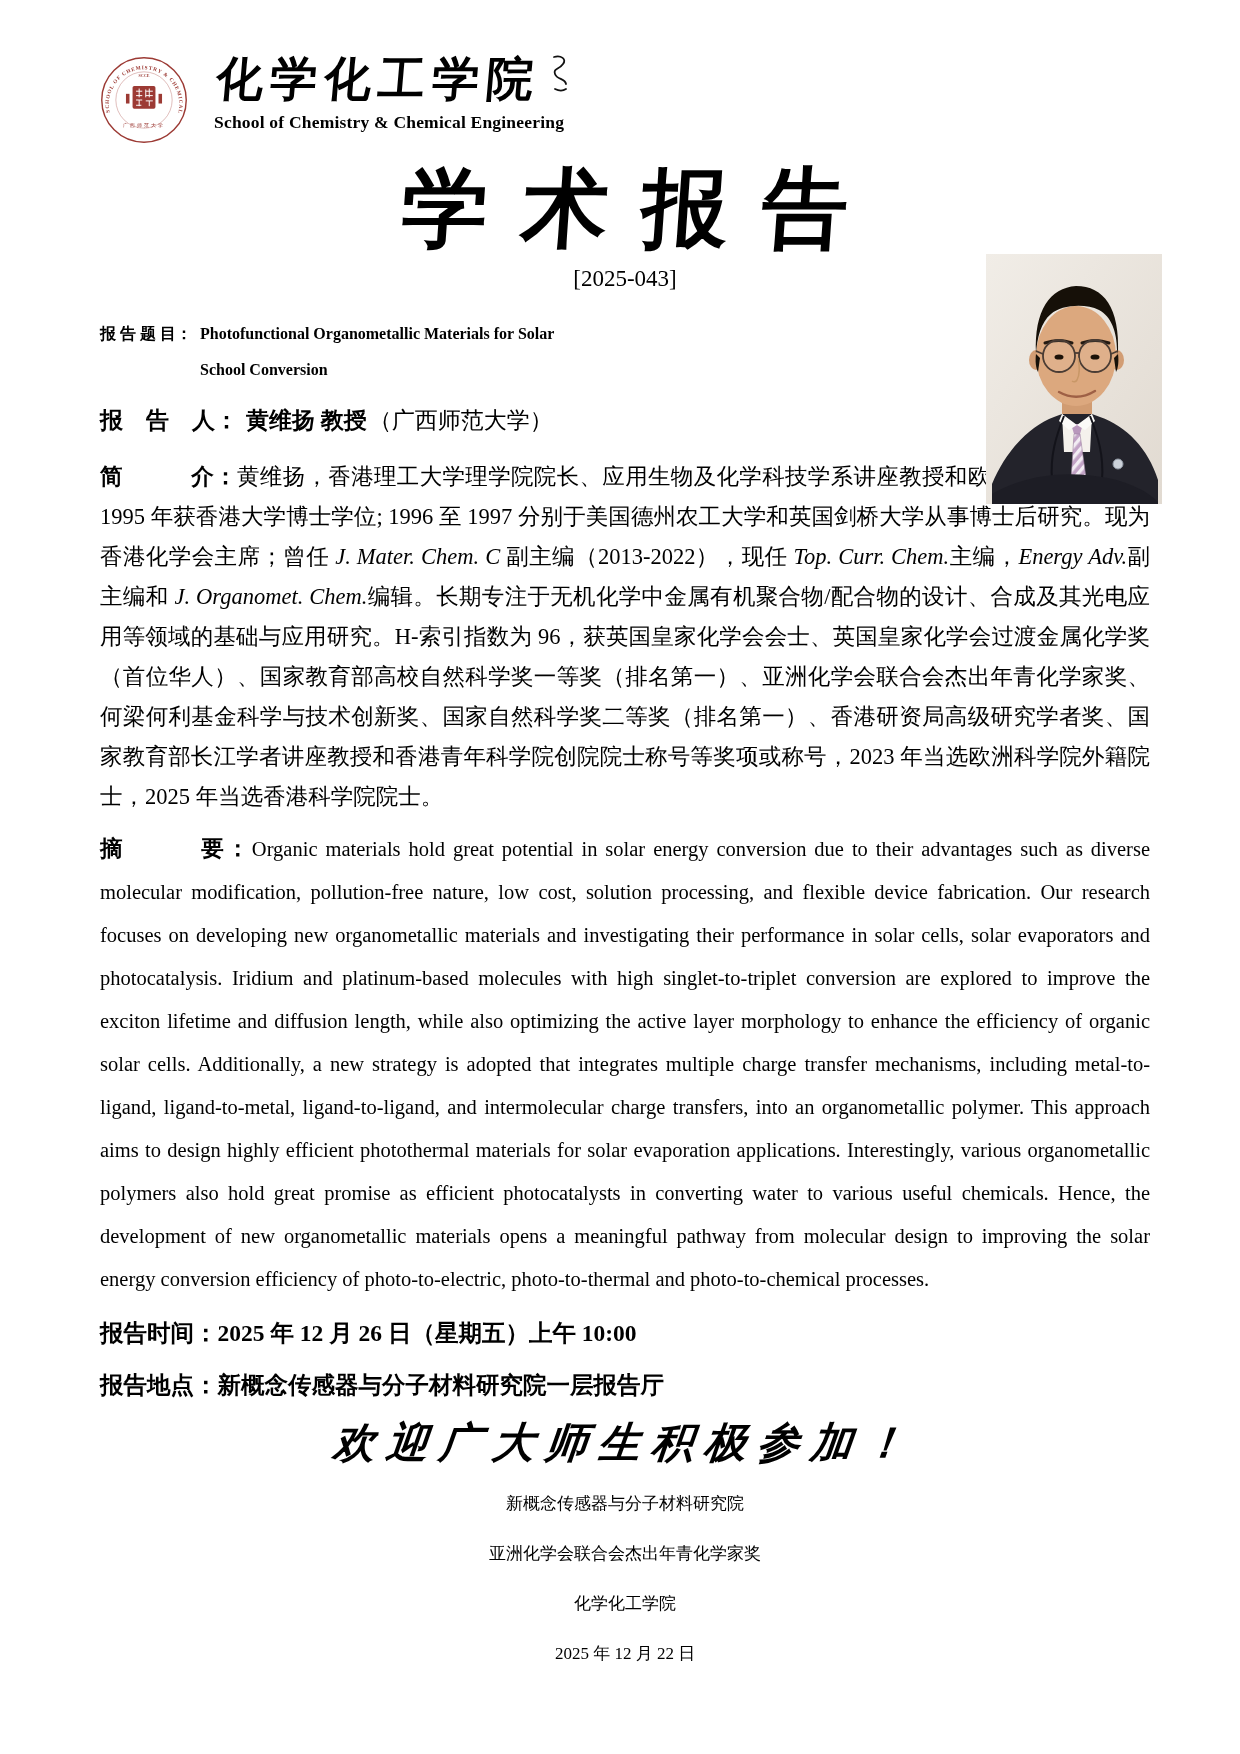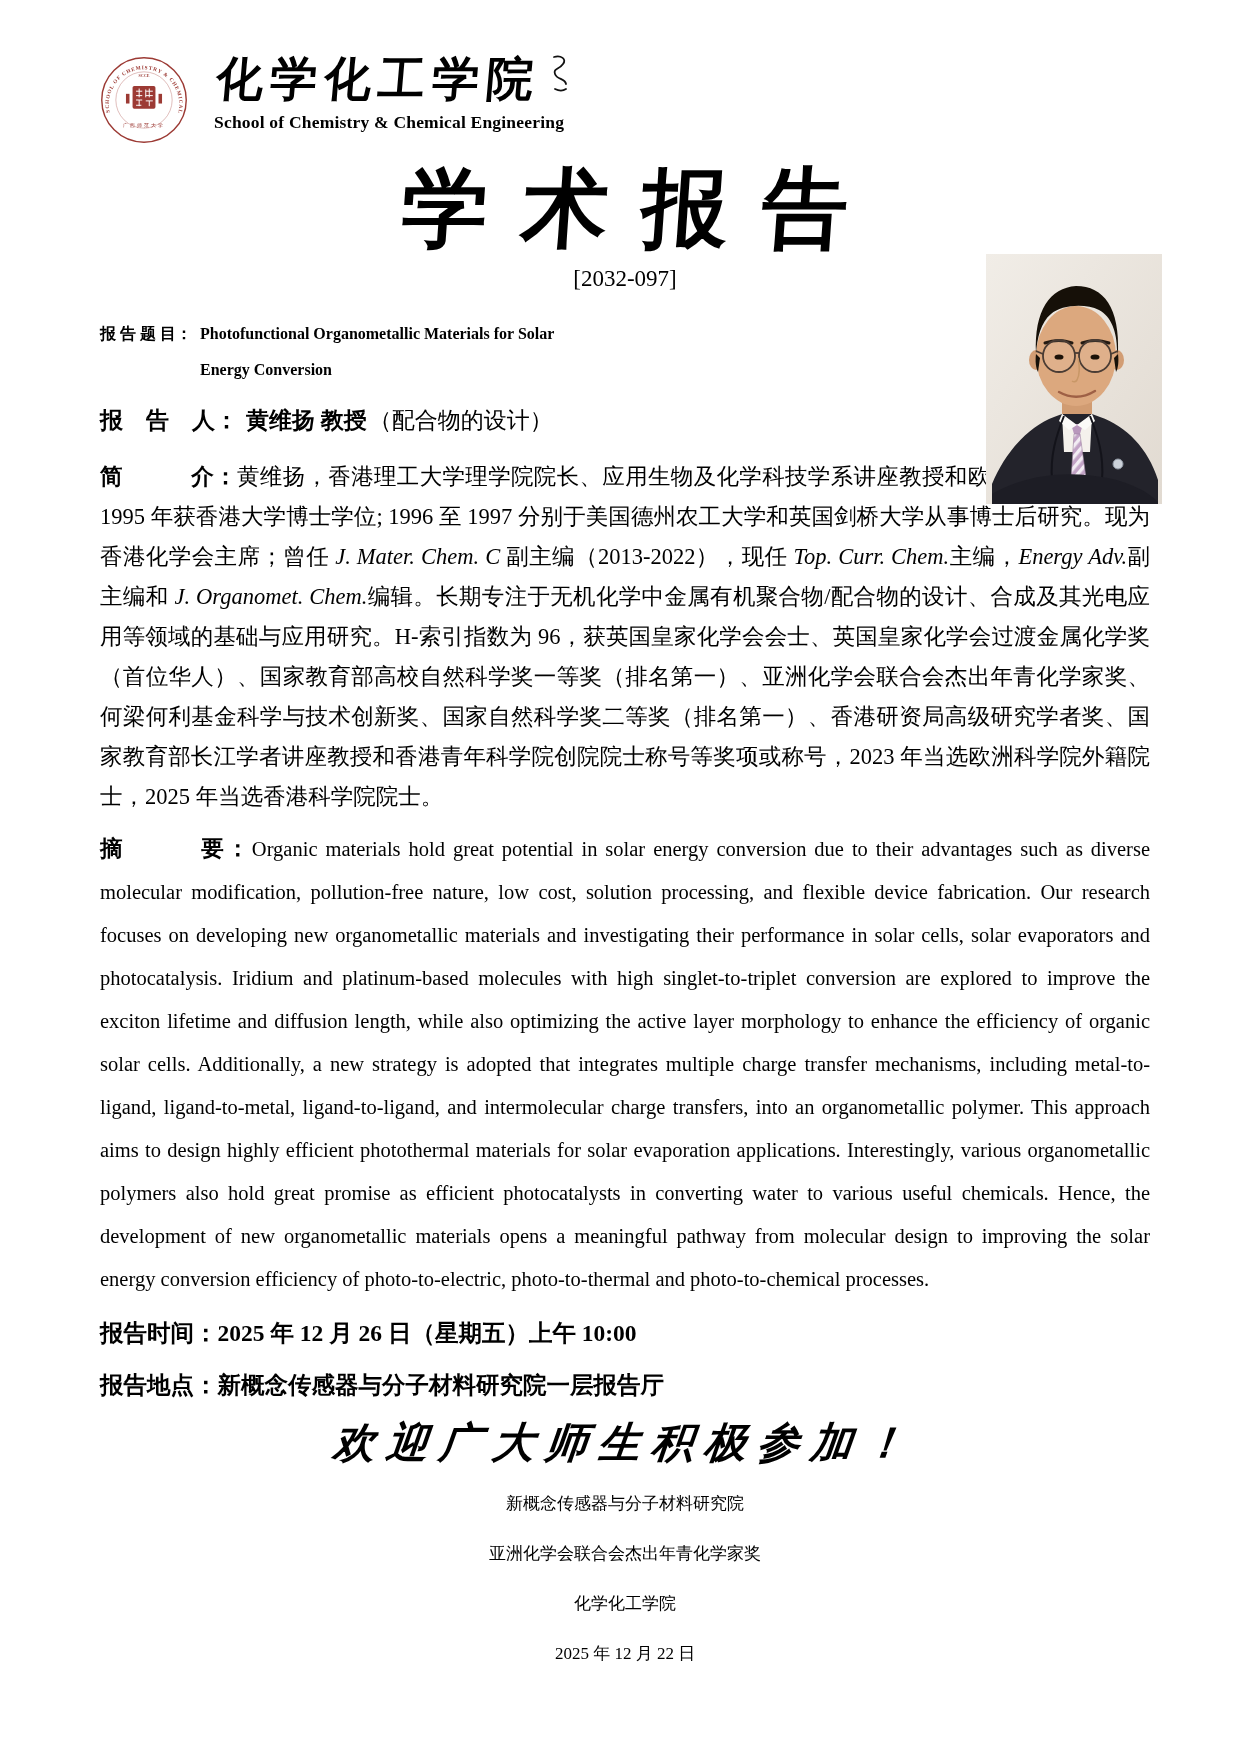--- a/index.html
+++ b/index.html
@@ -101,34 +101,34 @@
         <span class="school-cn">化学化工学院</span><svg class="sig-mark" width="24" height="42" viewBox="0 0 24 42">
           <path d="M6,5 C13,3 19,7 15,12 C11,18 5,16 7,22 C9,28 17,26 18,32 M7,37 c4,2 8,2 11,0" stroke="#111" stroke-width="1.8" fill="none" stroke-linecap="round"></path>
         </svg>
       </div>
       <div class="school-en">School of Chemistry &amp; Chemical Engineering</div>
     </div>
   </div>
 
   <div class="main-title">学术报告</div>
 
-  <div class="serial">[2032-097]</div>
+  <div class="serial">[2025-043]</div>
 
   <div class="talk">
     <div class="row title-row">
       <span class="label">报 告 题 目：</span>
       <span class="title-en">
         <span>Photofunctional Organometallic Materials for Solar</span><br>
-        <span>Energy Conversion</span>
+        <span>School Conversion</span>
       </span>
     </div>
     <div class="row speaker-row">
       <span class="label">报　告　人：</span>
       <span class="speaker-name">黄维扬 教授</span>
-      <span class="speaker-affil">（配合物的设计）</span>
+      <span class="speaker-affil">（广西师范大学）</span>
     </div>
   </div>
 
   <svg class="photo" viewBox="0 0 176 250">
     <defs>
       <linearGradient id="bgGrad" x1="0" y1="0" x2="1" y2="1">
         <stop offset="0" stop-color="#f1ede7"></stop>
         <stop offset="1" stop-color="#e1dad1"></stop>
       </linearGradient>
       <pattern id="tieStripe" patternUnits="userSpaceOnUse" width="7" height="7" patternTransform="rotate(40)">

